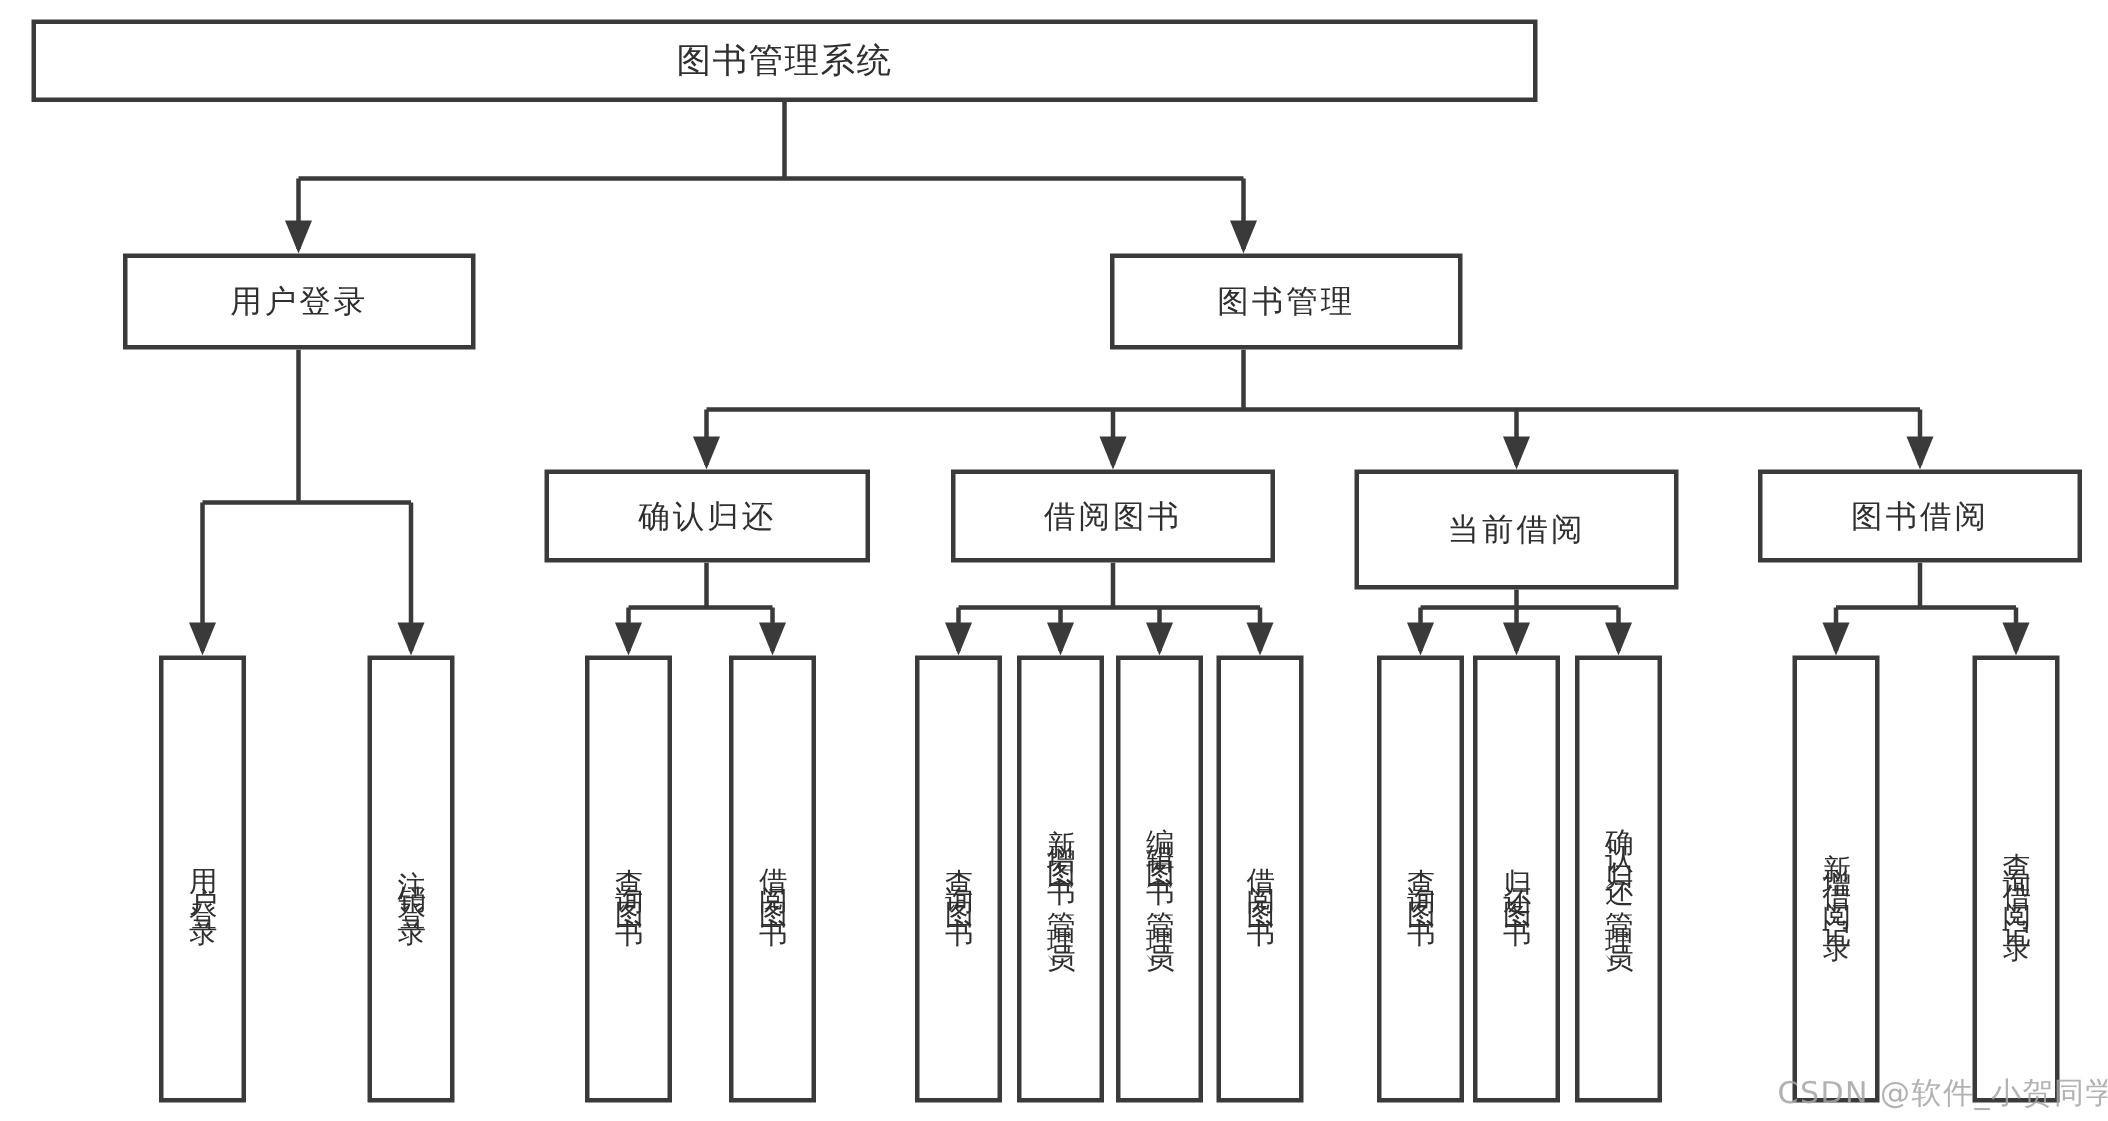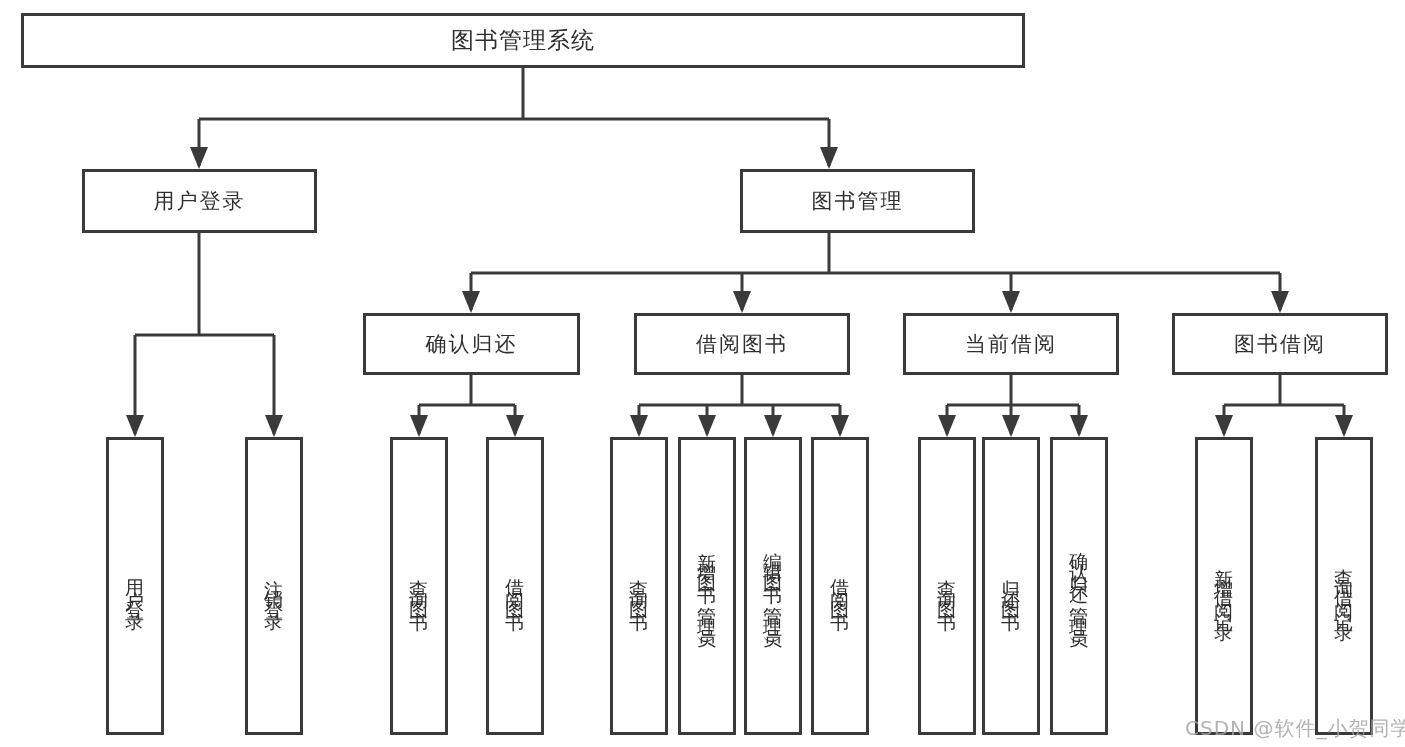--- a/index.html
+++ b/index.html
@@ -69,21 +69,21 @@
   <div class="box h" style="left:740px;top:169px;width:235px;height:64px">
     <span>图书管理</span>
   </div>
 
   <div class="box h" style="left:363px;top:313px;width:217px;height:62px">
     <span>确认归还</span>
   </div>
   <div class="box h" style="left:634px;top:313px;width:216px;height:62px">
     <span>借阅图书</span>
   </div>
-  <div class="box h" style="left:903px;top:313px;width:216px;height:62px">
+  <div class="box h" style="left:903px;top:313px;width:216px;height:80px">
     <span>当前借阅</span>
   </div>
   <div class="box h" style="left:1172px;top:313px;width:216px;height:62px">
     <span>图书借阅</span>
   </div>
 
   <div class="box v" style="left:106px;top:437px;width:58px;height:298px">
     <span>用户登录</span>
   </div>
   <div class="box v" style="left:245px;top:437px;width:58px;height:298px">

